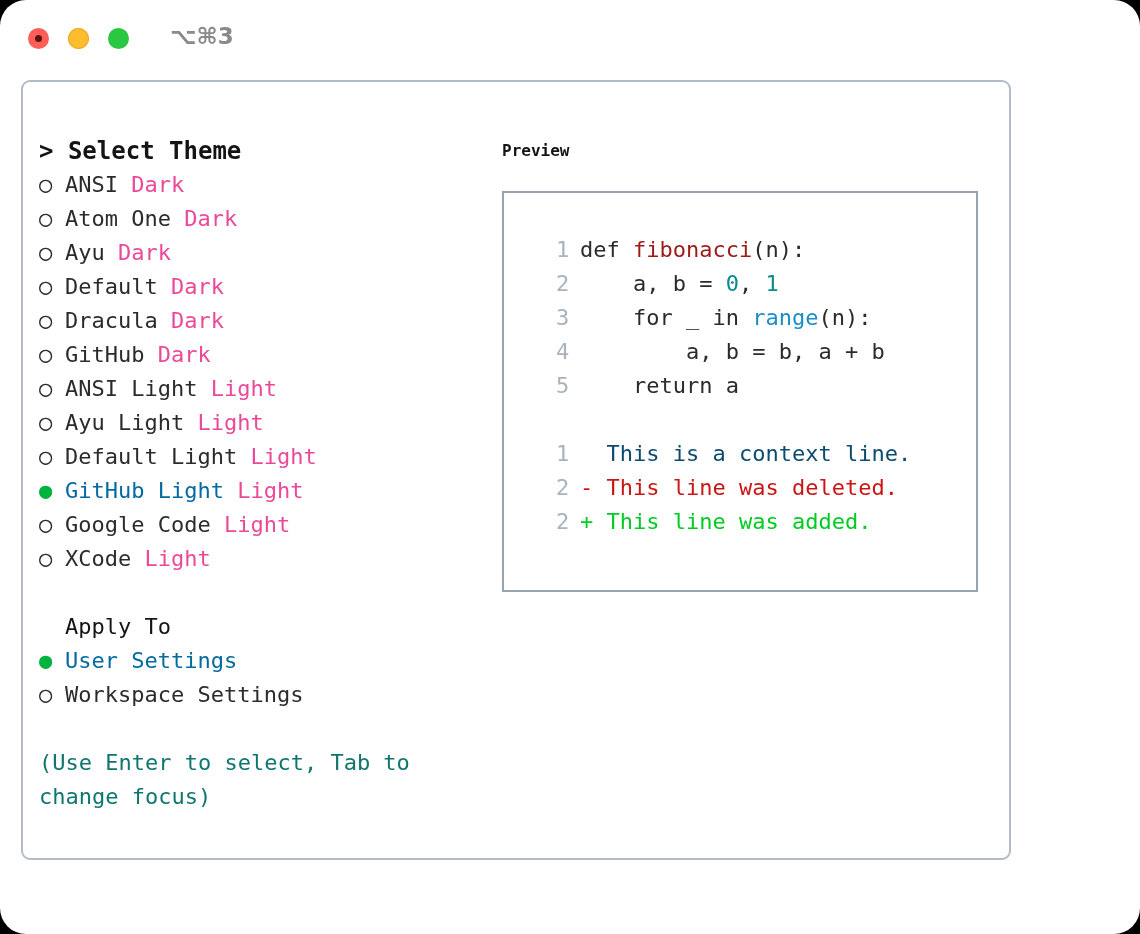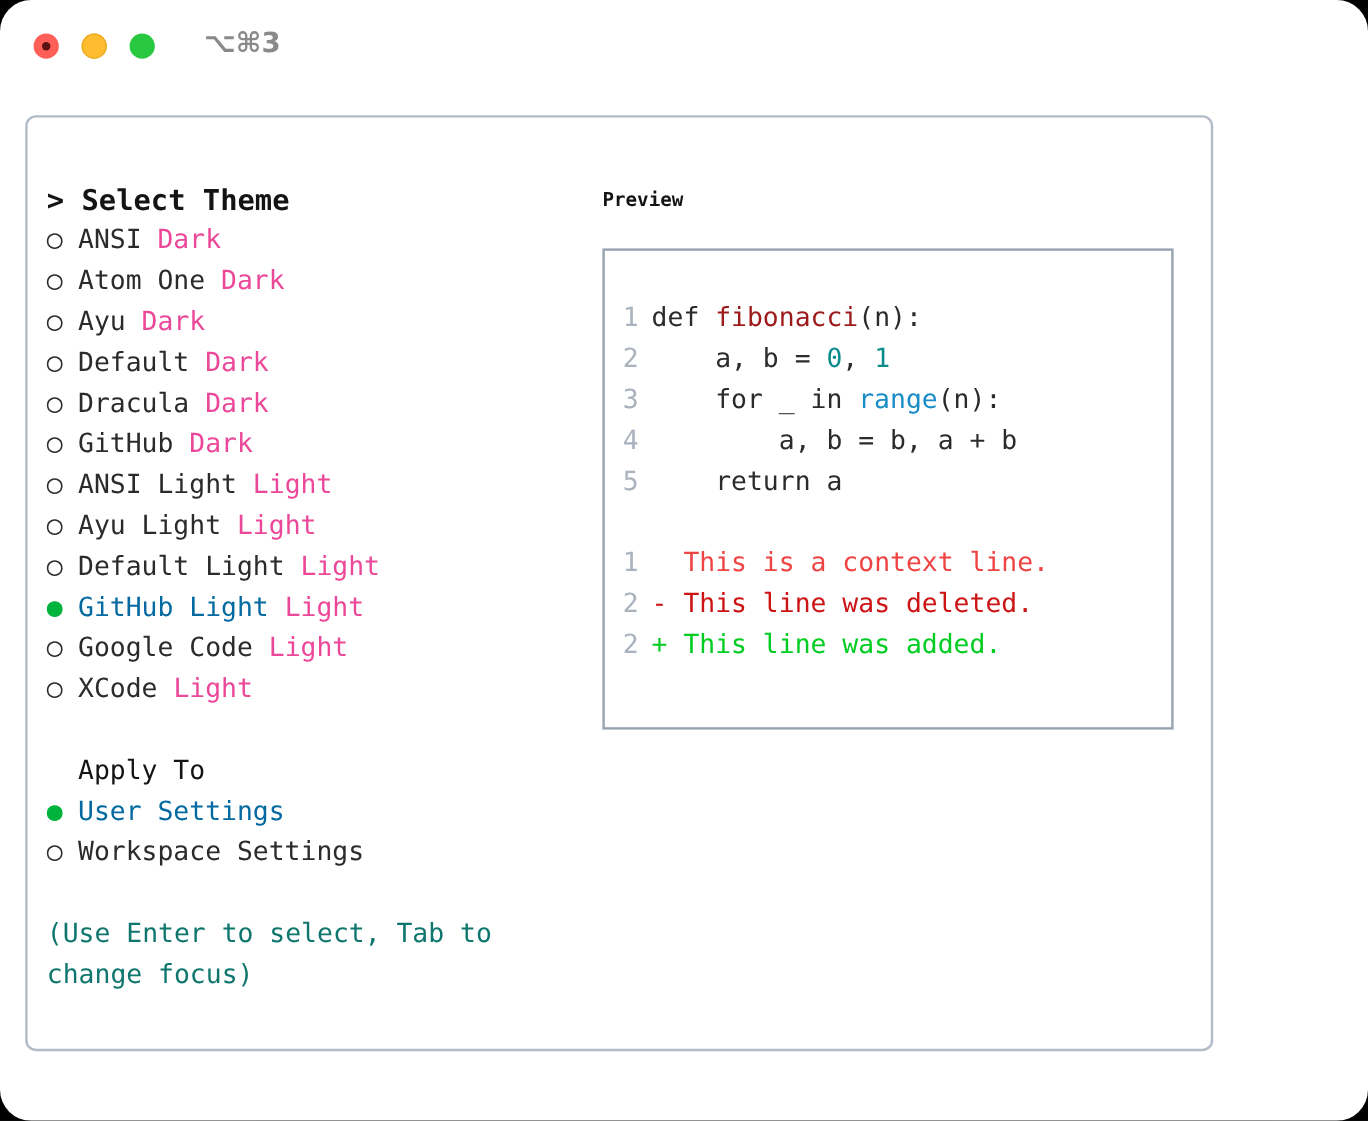--- a/index.html
+++ b/index.html
@@ -58,21 +58,21 @@
     font-weight: bold;
     color: #8a8a8a;
     letter-spacing: 0px;
     font-family: "DejaVu Sans", "Liberation Sans", sans-serif;
   }
 
   
   .panel {
     position: absolute;
     left: 21px;
-    top: 96px;
+    top: 80px;
     width: 990px;
     height: 780px;
     border: 2px solid #b2bcc8;
     border-radius: 9px;
     background: #ffffff;
     box-sizing: border-box;
   }
 
   
   .left-col {
@@ -141,31 +141,32 @@
     background: #ffffff;
     box-sizing: border-box;
     padding: 40px 0 0 0;
   }
   .code-line {
     font-size: 22px;
     line-height: 34px;
     white-space: pre;
     color: #2b2b2b;
     padding-left: 15px;
+    margin-left: 37px;
   }
   .gutter {
     display: inline-block;
     width: 24px;
     color: #a9b2bd;
   }
   .tok-fn    { color: #9c1a1a; }
   .tok-num   { color: #0b8c8c; }
   .tok-call  { color: #1a8cc8; }
   .diff-gap  { height: 34px; }
-  .diff-ctx  { color: #ef4444; }
+  .diff-ctx  { color: #0c4a6e; }
   .diff-del  { color: #cc1414; }
   .diff-add  { color: #00cc22; }
 </style>
 </head>
 <body>
 
 <div id="app">
 
   <div class="titlebar">
     <div class="dot dot-close"></div>

